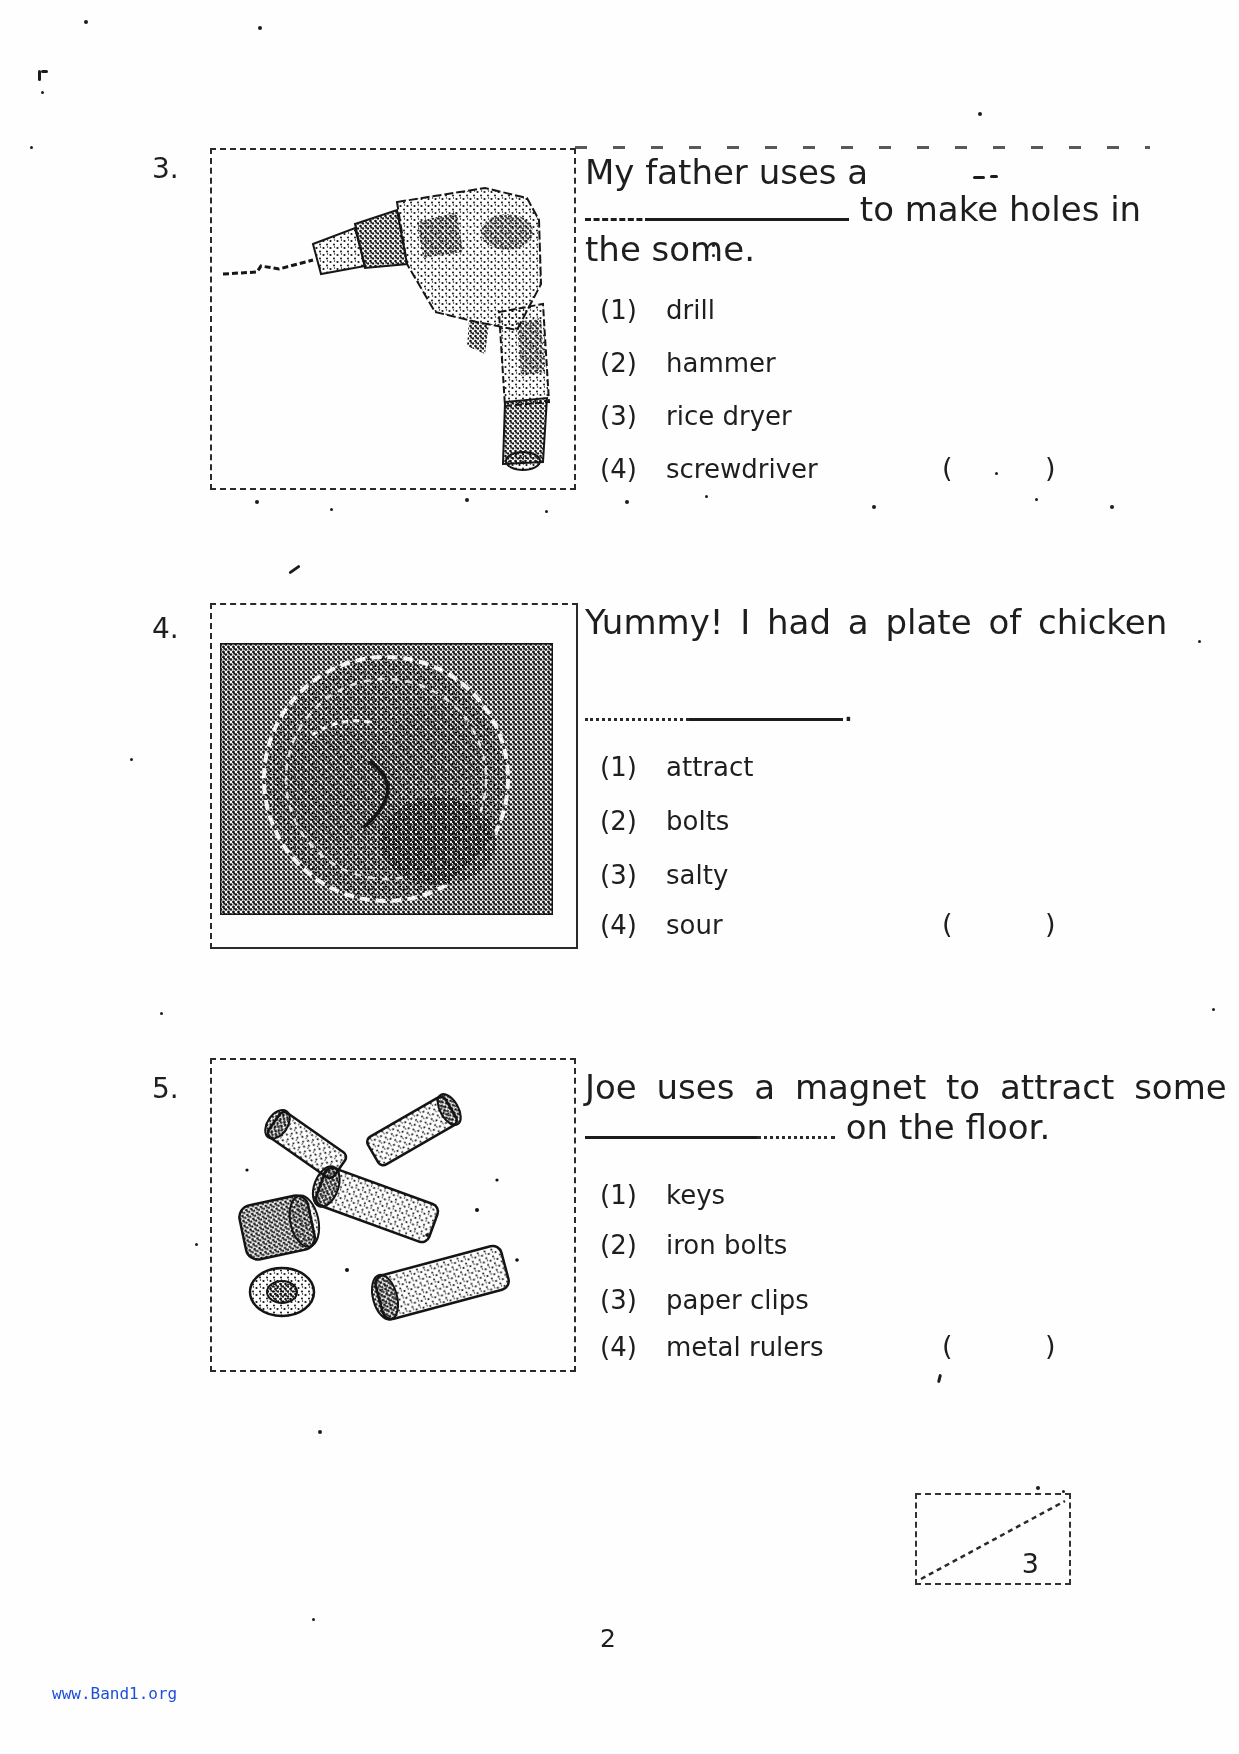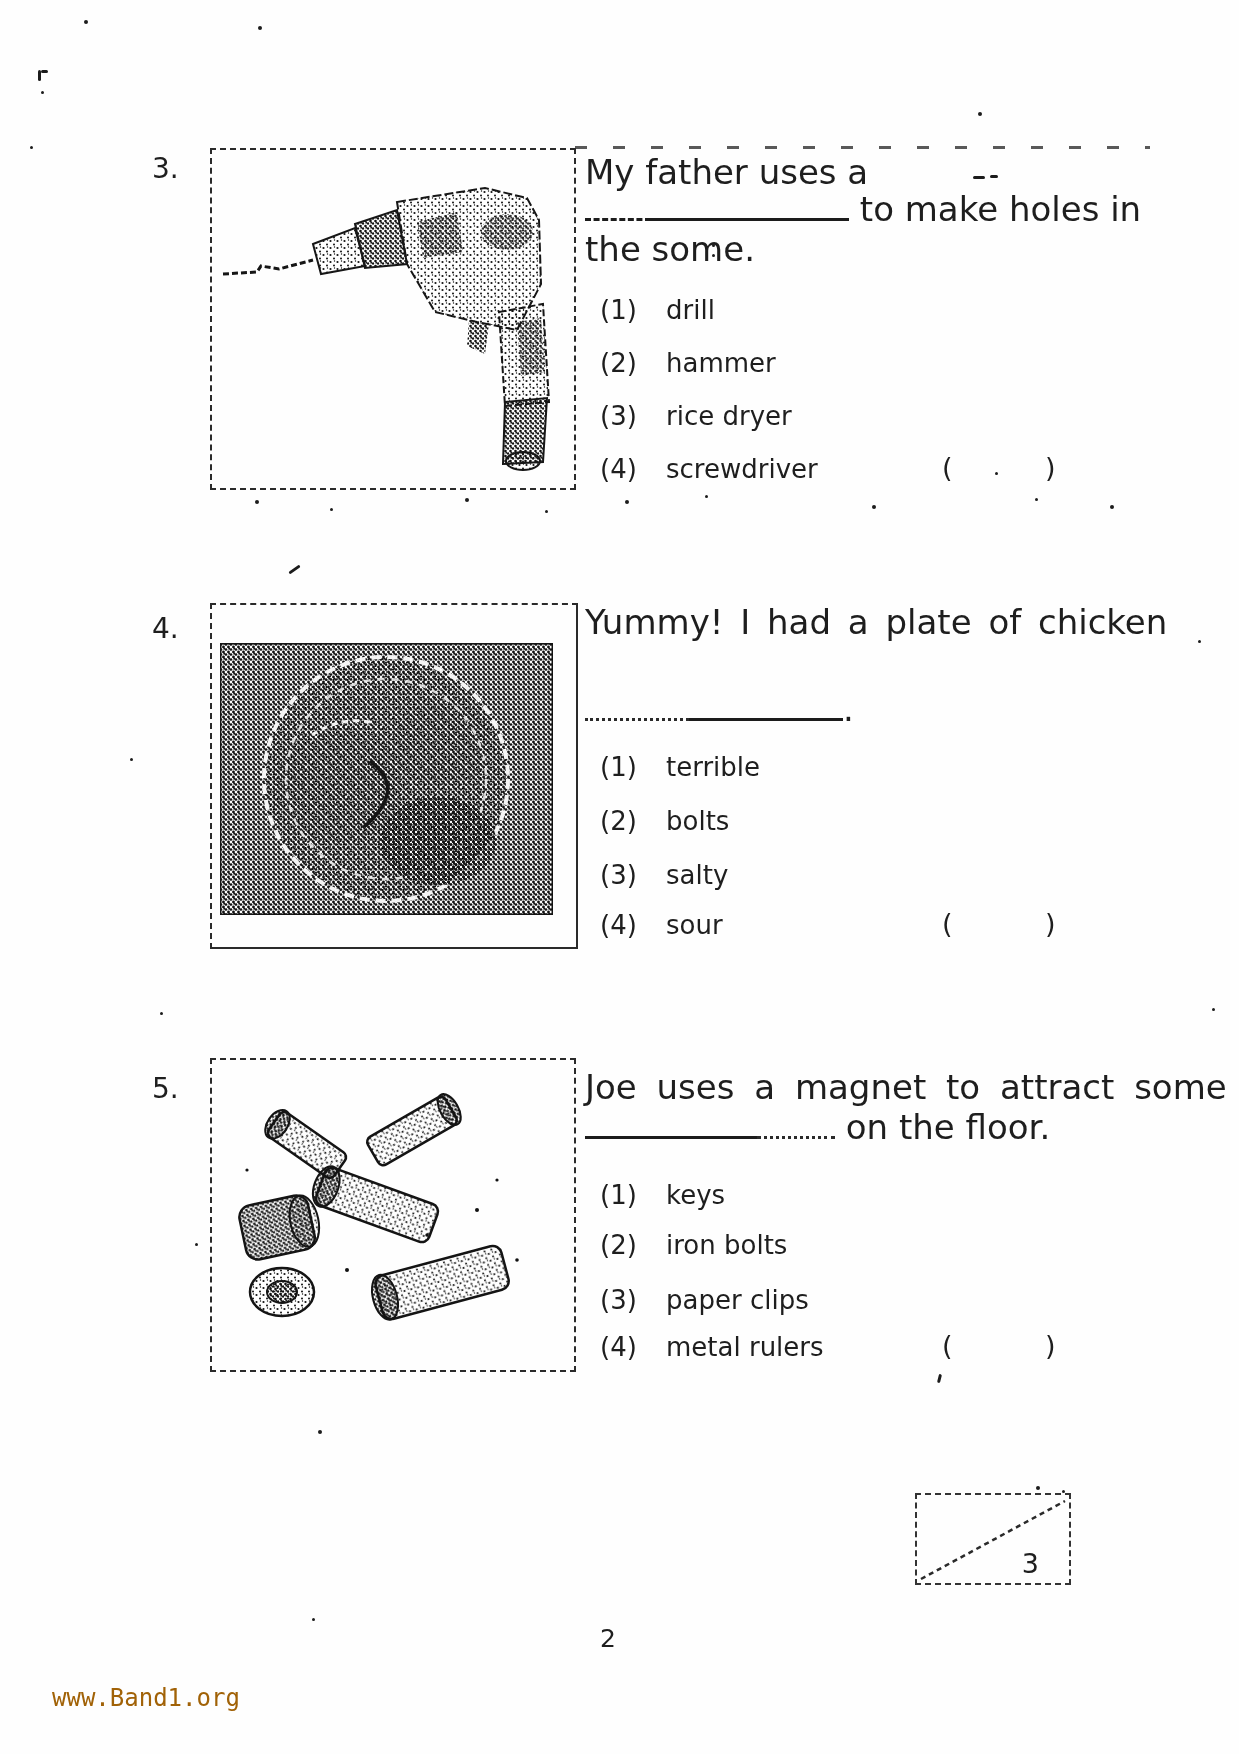--- a/index.html
+++ b/index.html
@@ -23,22 +23,22 @@
   .opt{position:absolute; left:600px; font-size:26px; white-space:nowrap;}
   .opt .num{display:inline-block; width:66px;}
   .bracket{position:absolute; font-size:27px;}
   
   .scorebox{position:absolute; left:915px; top:1493px; width:152px; height:88px;
             border:2px dashed #333;}
   .scorebox .val{position:absolute; right:30px; bottom:4px; font-size:27px;}
   .scorebox svg{position:absolute; left:0; top:0;}
   
   .pageno{position:absolute; left:600px; top:1624px; font-size:25px;}
-  .wm{position:absolute; left:52px; top:1684px; font-size:24px;
-      font-family:"DejaVu Sans Mono", monospace; color:#a16207;}
+  .wm{position:absolute; left:52px; top:1684px; font-size:16px;
+      font-family:"DejaVu Sans Mono", monospace; color:#1d4ed8;}
   
   .nz{position:absolute; background:#1c1c1c; border-radius:50%;}
   .nzbar{position:absolute; background:#1c1c1c; border-radius:2px;}
   .dashrow{position:absolute; height:3px; opacity:.75;
     background:repeating-linear-gradient(90deg,#222 0 12px,transparent 12px 38px);}
 </style>
 </head>
 <body>
 
 <div class="page">
@@ -140,21 +140,21 @@
       <ellipse cx="222" cy="102" rx="50" ry="40" fill="url(#p4ds)"></ellipse>
       <ellipse cx="218" cy="198" rx="58" ry="44" fill="url(#p4dd)"></ellipse>
       <path d="M150 118 q38 28 -6 66" fill="none" stroke="#151515" stroke-width="3.5"></path>
       <path d="M92 92 q30 -20 62 -12" fill="none" stroke="#f2f2f2" stroke-width="3" stroke-dasharray="6 5"></path>
     </svg>
   </div>
 
   <div class="txt" style="left:585px;top:605px;word-spacing:6px">Yummy! I had a plate of chicken</div>
   <div class="txt" style="left:585px;top:692px"><span class="blank dots" style="width:104px"></span><span class="blank solid" style="width:154px"></span><span>.</span></div>
 
-  <div class="opt" style="top:752px"><span class="num">(1)</span><span>terrible</span></div>
+  <div class="opt" style="top:752px"><span class="num">(1)</span><span>attract</span></div>
   <div class="opt" style="top:806px"><span class="num">(2)</span><span>bolts</span></div>
   <div class="opt" style="top:860px"><span class="num">(3)</span><span>salty</span></div>
   <div class="opt" style="top:910px"><span class="num">(4)</span><span>sour</span></div>
 
   <div class="bracket" style="left:942px;top:908px">(</div>
   <div class="bracket" style="left:1045px;top:908px">)</div>
 
   <div class="nz" style="left:130px;top:758px;width:3px;height:3px"></div>
   <div class="nz" style="left:1198px;top:640px;width:3px;height:3px"></div>
   <div class="nz" style="left:160px;top:1012px;width:3px;height:3px"></div>

